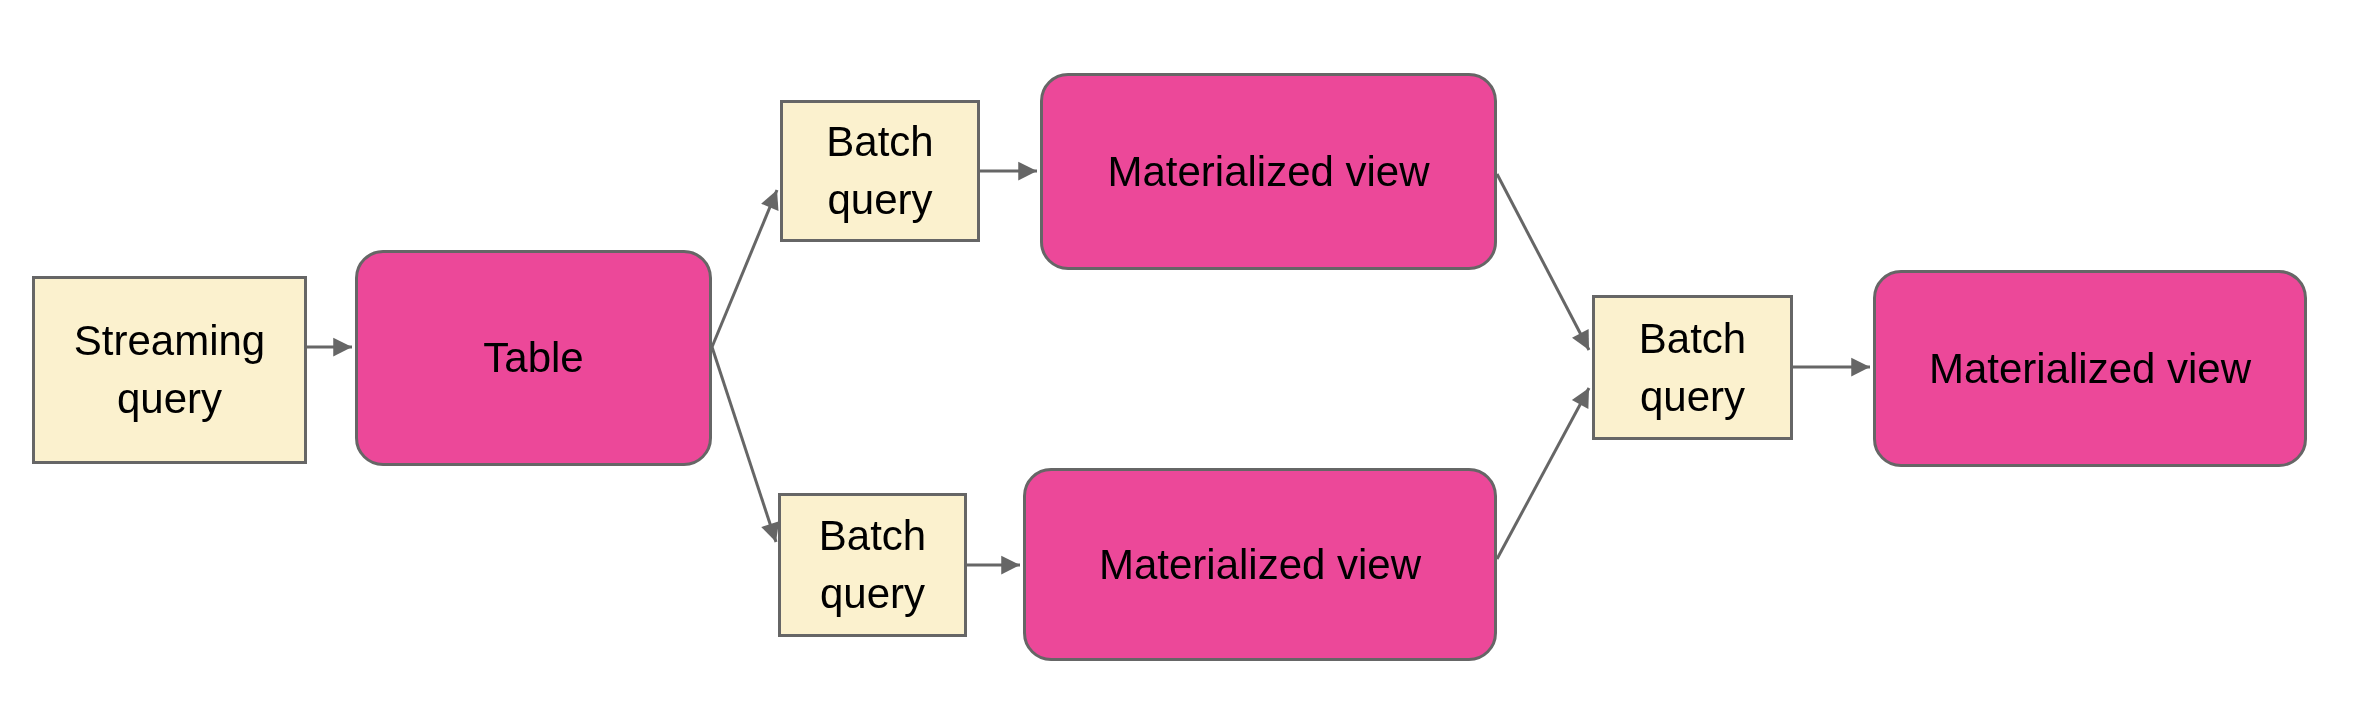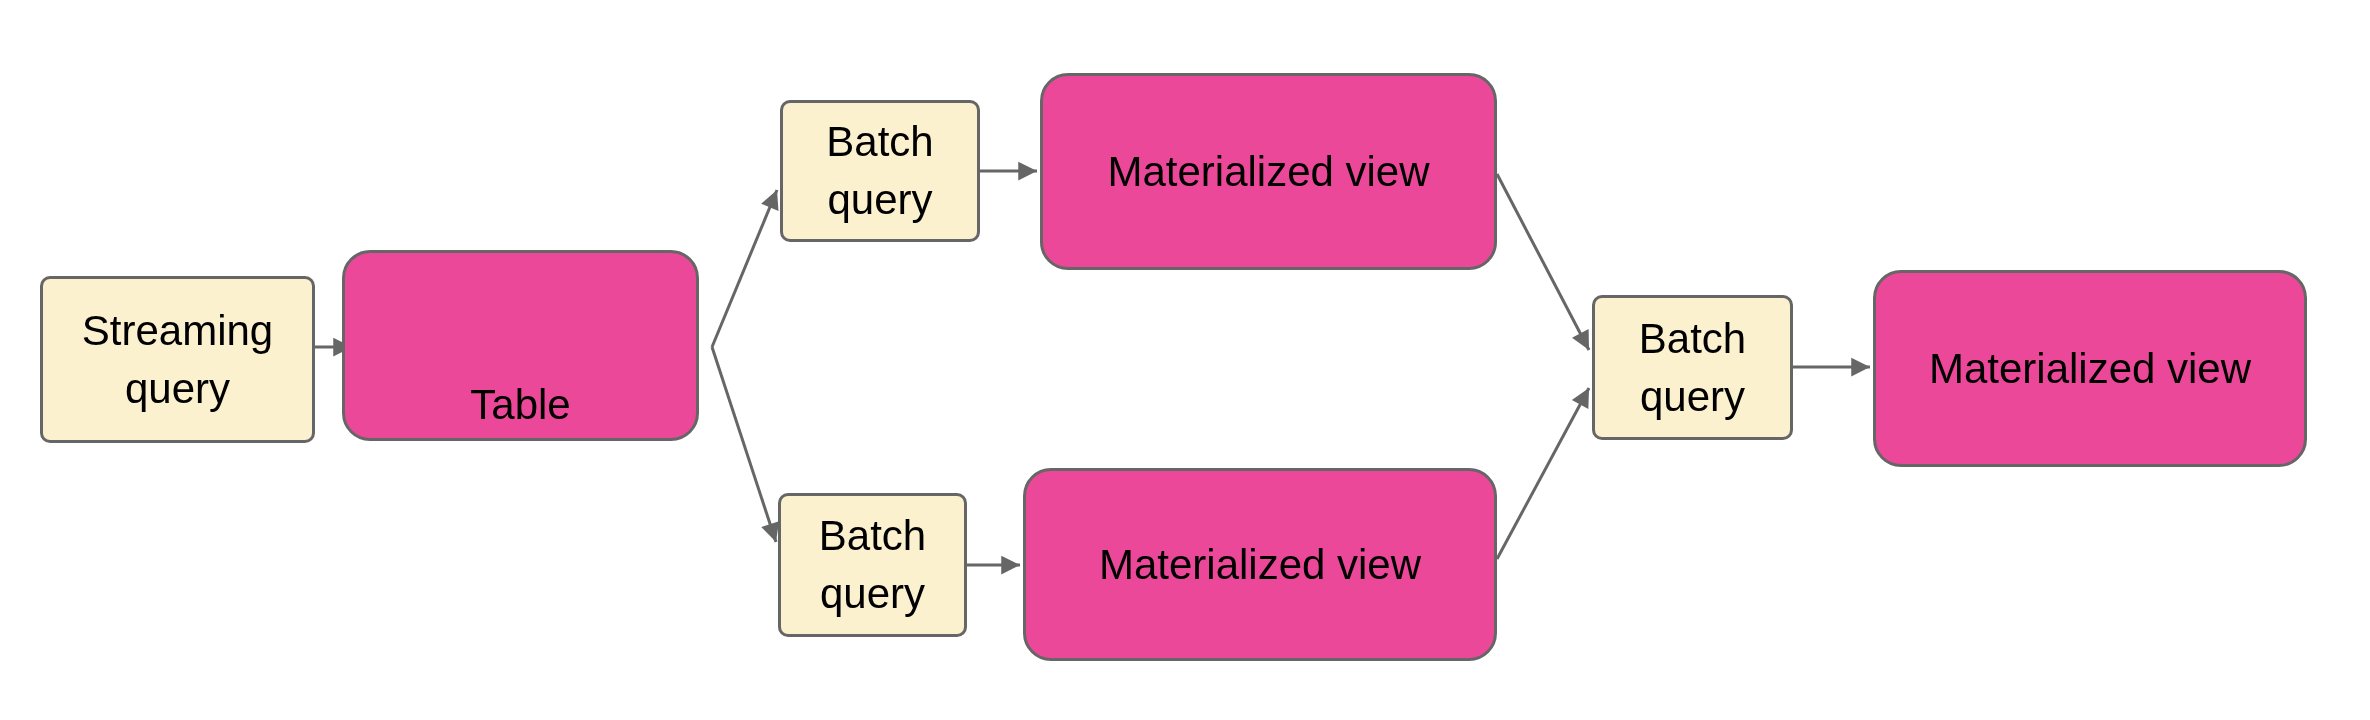--- a/index.html
+++ b/index.html
@@ -27,34 +27,33 @@
     position: absolute;
     box-sizing: border-box;
     display: flex;
     align-items: center;
     justify-content: center;
     text-align: center;
     font-size: 42px;
     line-height: 1.38;
     color: #000000;
     padding: 4px 10px;
-    border-radius: 10px;
   }
   .node.query {
     background: #fbf1ce;
     border: 3px solid #666666;
   }
   .node.view {
     background: #ec4899;
     border: 3px solid #666666;
     border-radius: 28px;
   }
   
-  #n-streaming-query        { left: 32px;   top: 276px; width: 275px; height: 167px; margin-left: 8px; }
-  #n-table                  { left: 342px;  top: 250px; width: 357px; height: 191px; align-items: flex-end; }
+  #n-streaming-query        { left: 32px;   top: 276px; width: 275px; height: 188px; }
+  #n-table                  { left: 355px;  top: 250px; width: 357px; height: 216px; }
   #n-batch-query-top        { left: 780px;  top: 100px; width: 200px; height: 142px; }
   #n-materialized-view-top  { left: 1040px; top: 73px;  width: 457px; height: 197px; }
   #n-batch-query-bottom     { left: 778px;  top: 493px; width: 189px; height: 144px; }
   #n-materialized-view-bottom { left: 1023px; top: 468px; width: 474px; height: 193px; }
   #n-batch-query-right      { left: 1592px; top: 295px; width: 201px; height: 145px; }
   #n-materialized-view-right { left: 1873px; top: 270px; width: 434px; height: 197px; }
 </style>
 </head>
 <body>
 

